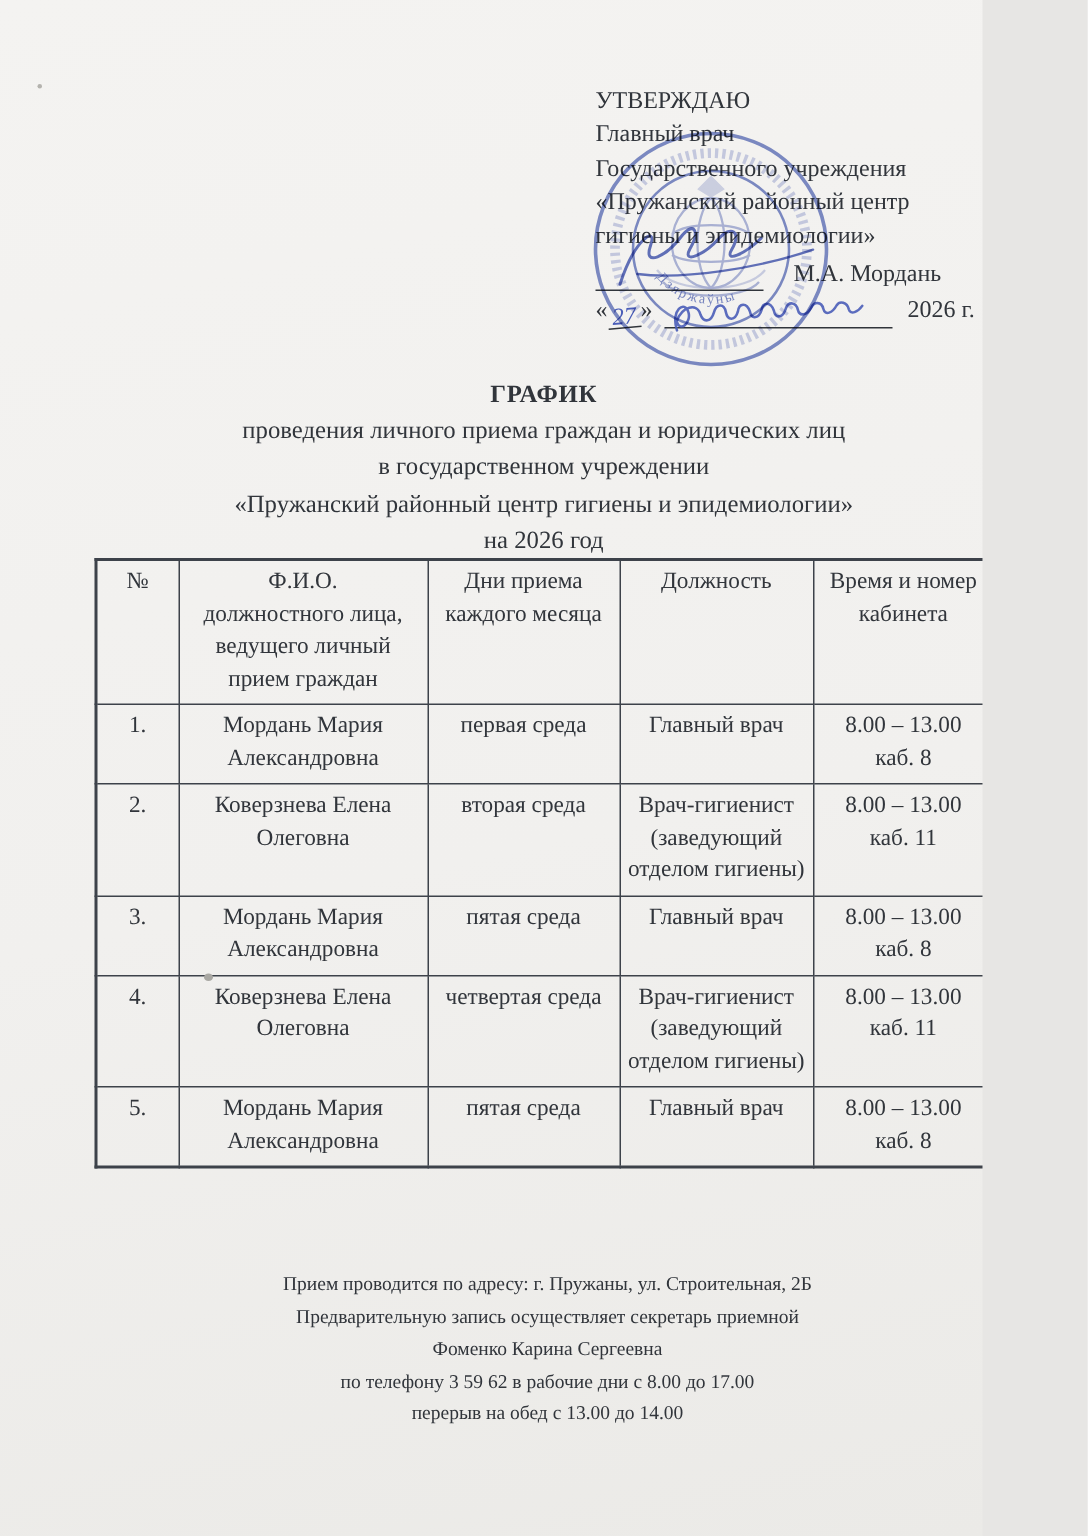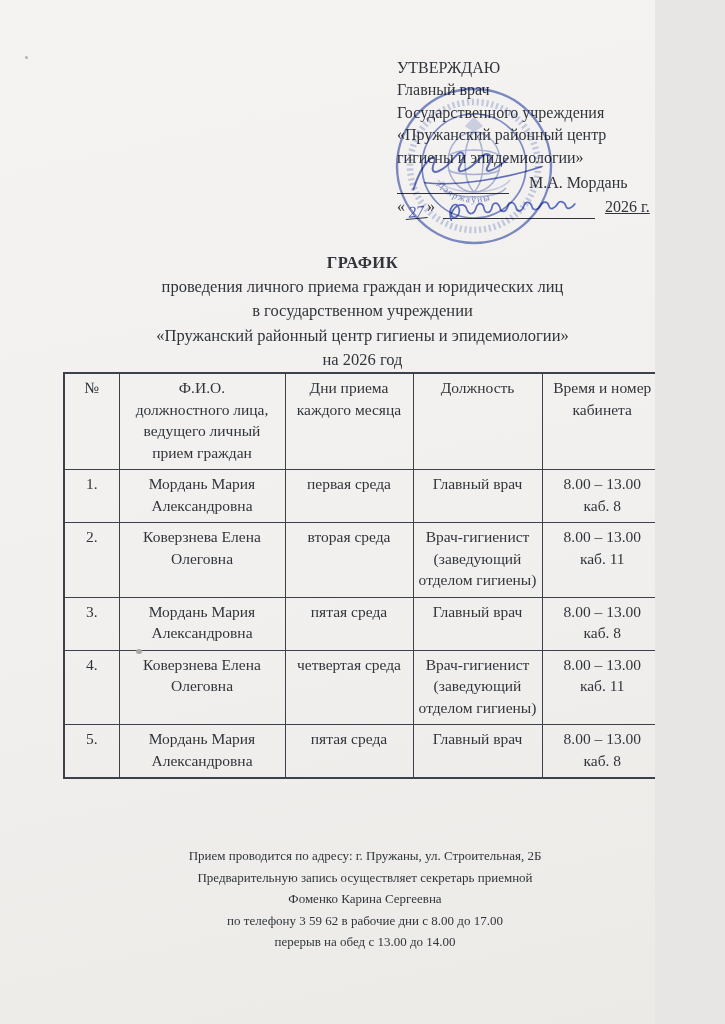--- a/index.html
+++ b/index.html
@@ -26,21 +26,21 @@
   .blank.name-blank { width:112px; margin-right:8px; }
   .date-row { display:flex; align-items:flex-end; margin-top:2px; }
   .hw-day {
     display:inline-block; min-width:22px; text-align:center;
     border-bottom:1.3px solid #31353b;
     color:#4a5db8; font-style:italic; font-size:16px;
     transform:rotate(-5deg); height:17px;
   }
   .blank.month-blank { width:152px; margin:0 10px 0 8px; position:relative; }
   .month-squiggle { position:absolute; left:2px; bottom:-6px; }
-  .year-suffix { white-space:nowrap;text-decoration:underline; }
+  .year-suffix { white-space:nowrap; }
   
   .stamp {
     position:absolute; left:392px; top:84px;
     mix-blend-mode:multiply; opacity:.88;
   }
   .signature { position:absolute; left:402px; top:143px; mix-blend-mode:multiply; }
   
   .title-block {
     position:absolute; top:251px; left:0; width:725px;
     text-align:center; font-size:16.5px; line-height:24.2px;

